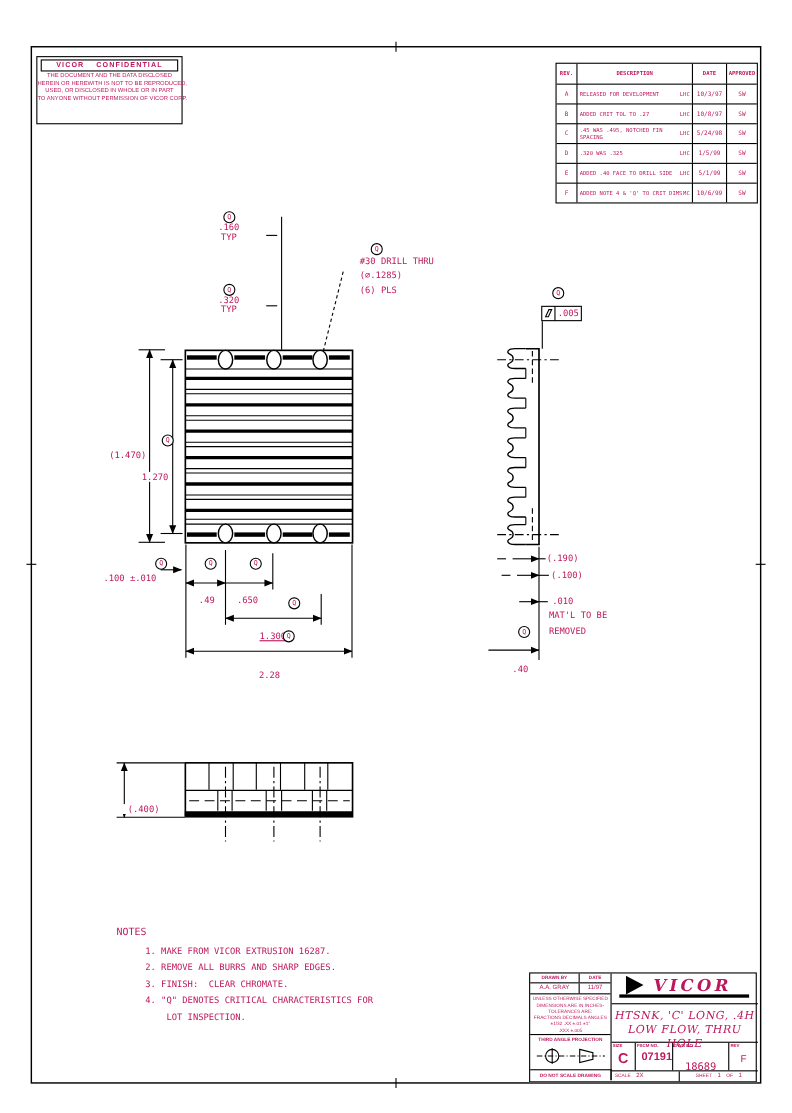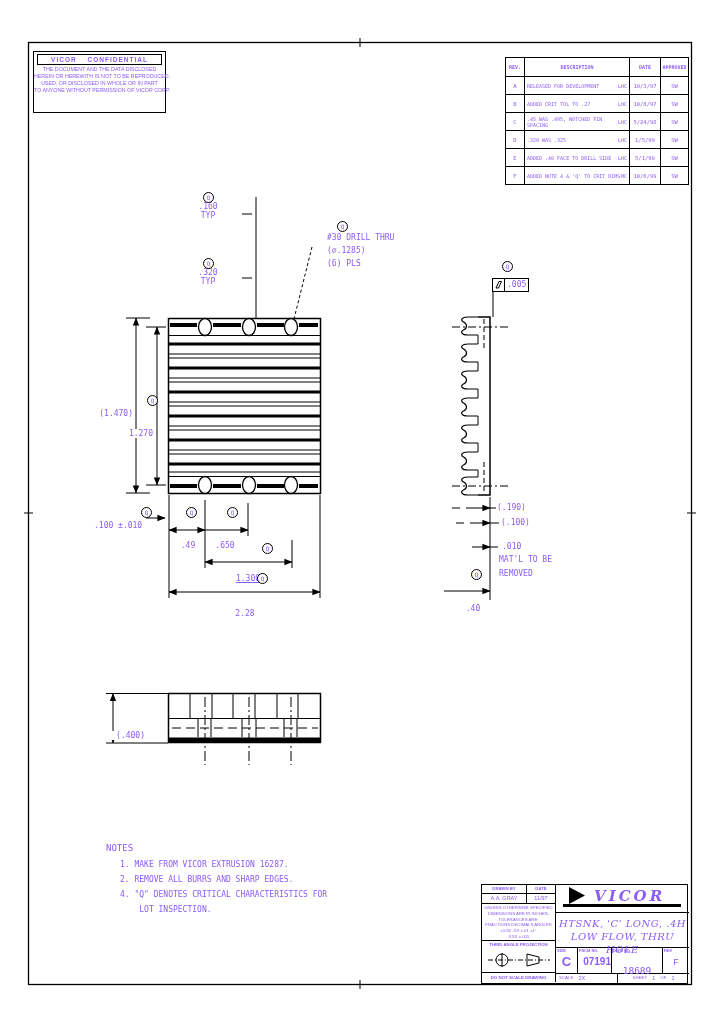--- a/index.html
+++ b/index.html
@@ -1,16 +1,16 @@
 <!DOCTYPE html>
 <html><head>
 <meta charset="utf-8">
 <style>
   html,body{margin:0;padding:0;background:#fff;}
-  .page{position:relative;width:720px;height:1012px;background:#fff;color:#8b5cf6;
+  .page{position:relative;width:720px;height:1012px;background:#fff;color:#be185d;
         font-family:"Liberation Sans",sans-serif;overflow:hidden;}
   svg.line{position:absolute;left:0;top:0;z-index:1;}
   .lbl{position:absolute;z-index:2;font-family:"DejaVu Sans Mono",monospace;
        font-size:8px;line-height:9px;white-space:pre;}
   .bg{background:#fff;padding:0 1px;margin-top:22px;}
   .q{position:absolute;z-index:3;width:9px;height:9px;border:1px solid #000;border-radius:50%;
      font:6px/9px "DejaVu Sans Mono",monospace;text-align:center;background:#fff;}
   
   .conf{position:absolute;left:33px;top:51px;width:131px;height:60px;border:1px solid #000;z-index:2;}
   .conf-title{margin:2px 3px 1px;border:1px solid #000;font-weight:bold;font-size:6.5px;line-height:9px;
@@ -22,21 +22,21 @@
       font-family:"DejaVu Sans Mono",monospace;}
   .rt>div{border-left:1px solid #000;border-top:1px solid #000;height:18px;overflow:hidden;box-sizing:border-box;}
   .rt>div:nth-child(-n+4){border-top:none;}
   .rt>div:nth-child(4n+1){border-left:none;}
   .rh{font-weight:bold;font-size:5px;text-align:center;line-height:18px;}
   .rc{font-size:5.5px;text-align:center;line-height:18px;}
   .rd{display:flex;justify-content:space-between;align-items:center;font-size:5px;padding:0 2px;}
   
   .notes{position:absolute;left:106px;top:842px;z-index:2;font-family:"DejaVu Sans Mono",monospace;}
   .nt{font-size:9px;line-height:12px;margin-bottom:3px;}
-  .note-item{font-size:8px;line-height:15px;white-space:pre;margin-left:14px;}
+  .note-item{font-size:8px;line-height:15px;white-space:pre;margin-left:26px;}
   
   .tb{position:absolute;left:481px;top:884px;width:207px;height:100px;border:1.5px solid #000;z-index:2;background:#fff;}
   .tb, .tb *{box-sizing:border-box;}
   .tb-left{position:absolute;left:0;top:0;width:74px;height:97px;border-right:1px solid #000;}
   .tb-r1{display:flex;height:9px;border-bottom:1px solid #000;font-size:4.3px;font-weight:bold;text-align:center;}
   .tb-r1>div{line-height:8px;}
   .tb-r1 .c1{width:45px;border-right:1px solid #000;}
   .tb-r1 .c2{flex:1;}
   .tb-r2{display:flex;height:10px;border-bottom:1px solid #000;font-size:5.5px;text-align:center;}
   .tb-r2>div{line-height:9px;}
@@ -307,20 +307,21 @@
   <div class="lbl" style="left:499px;top:569px;">REMOVED</div>
   <span class="q" style="left:471px;top:569px;">Q</span>
   <div class="lbl bg" style="left:462px;top:582px;width:20px;text-align:center;">.40</div>
 
   <div class="lbl bg" style="left:96px;top:709px;width:48px;text-align:right;">(.400)</div>
 
   <div class="notes">
     <div class="nt">NOTES</div>
     <div class="note-item">1. MAKE FROM VICOR EXTRUSION 16287.</div>
     <div class="note-item">2. REMOVE ALL BURRS AND SHARP EDGES.</div>
+    <div class="note-item">3. FINISH:  CLEAR CHROMATE.</div>
     <div class="note-item">4. "Q" DENOTES CRITICAL CHARACTERISTICS FOR</div>
     <div class="note-item">    LOT INSPECTION.</div>
   </div>
 
   <div class="tb">
     <div class="tb-left">
       <div class="tb-r1">
         <div class="c1">DRAWN BY</div>
         <div class="c2">DATE</div>
       </div>

